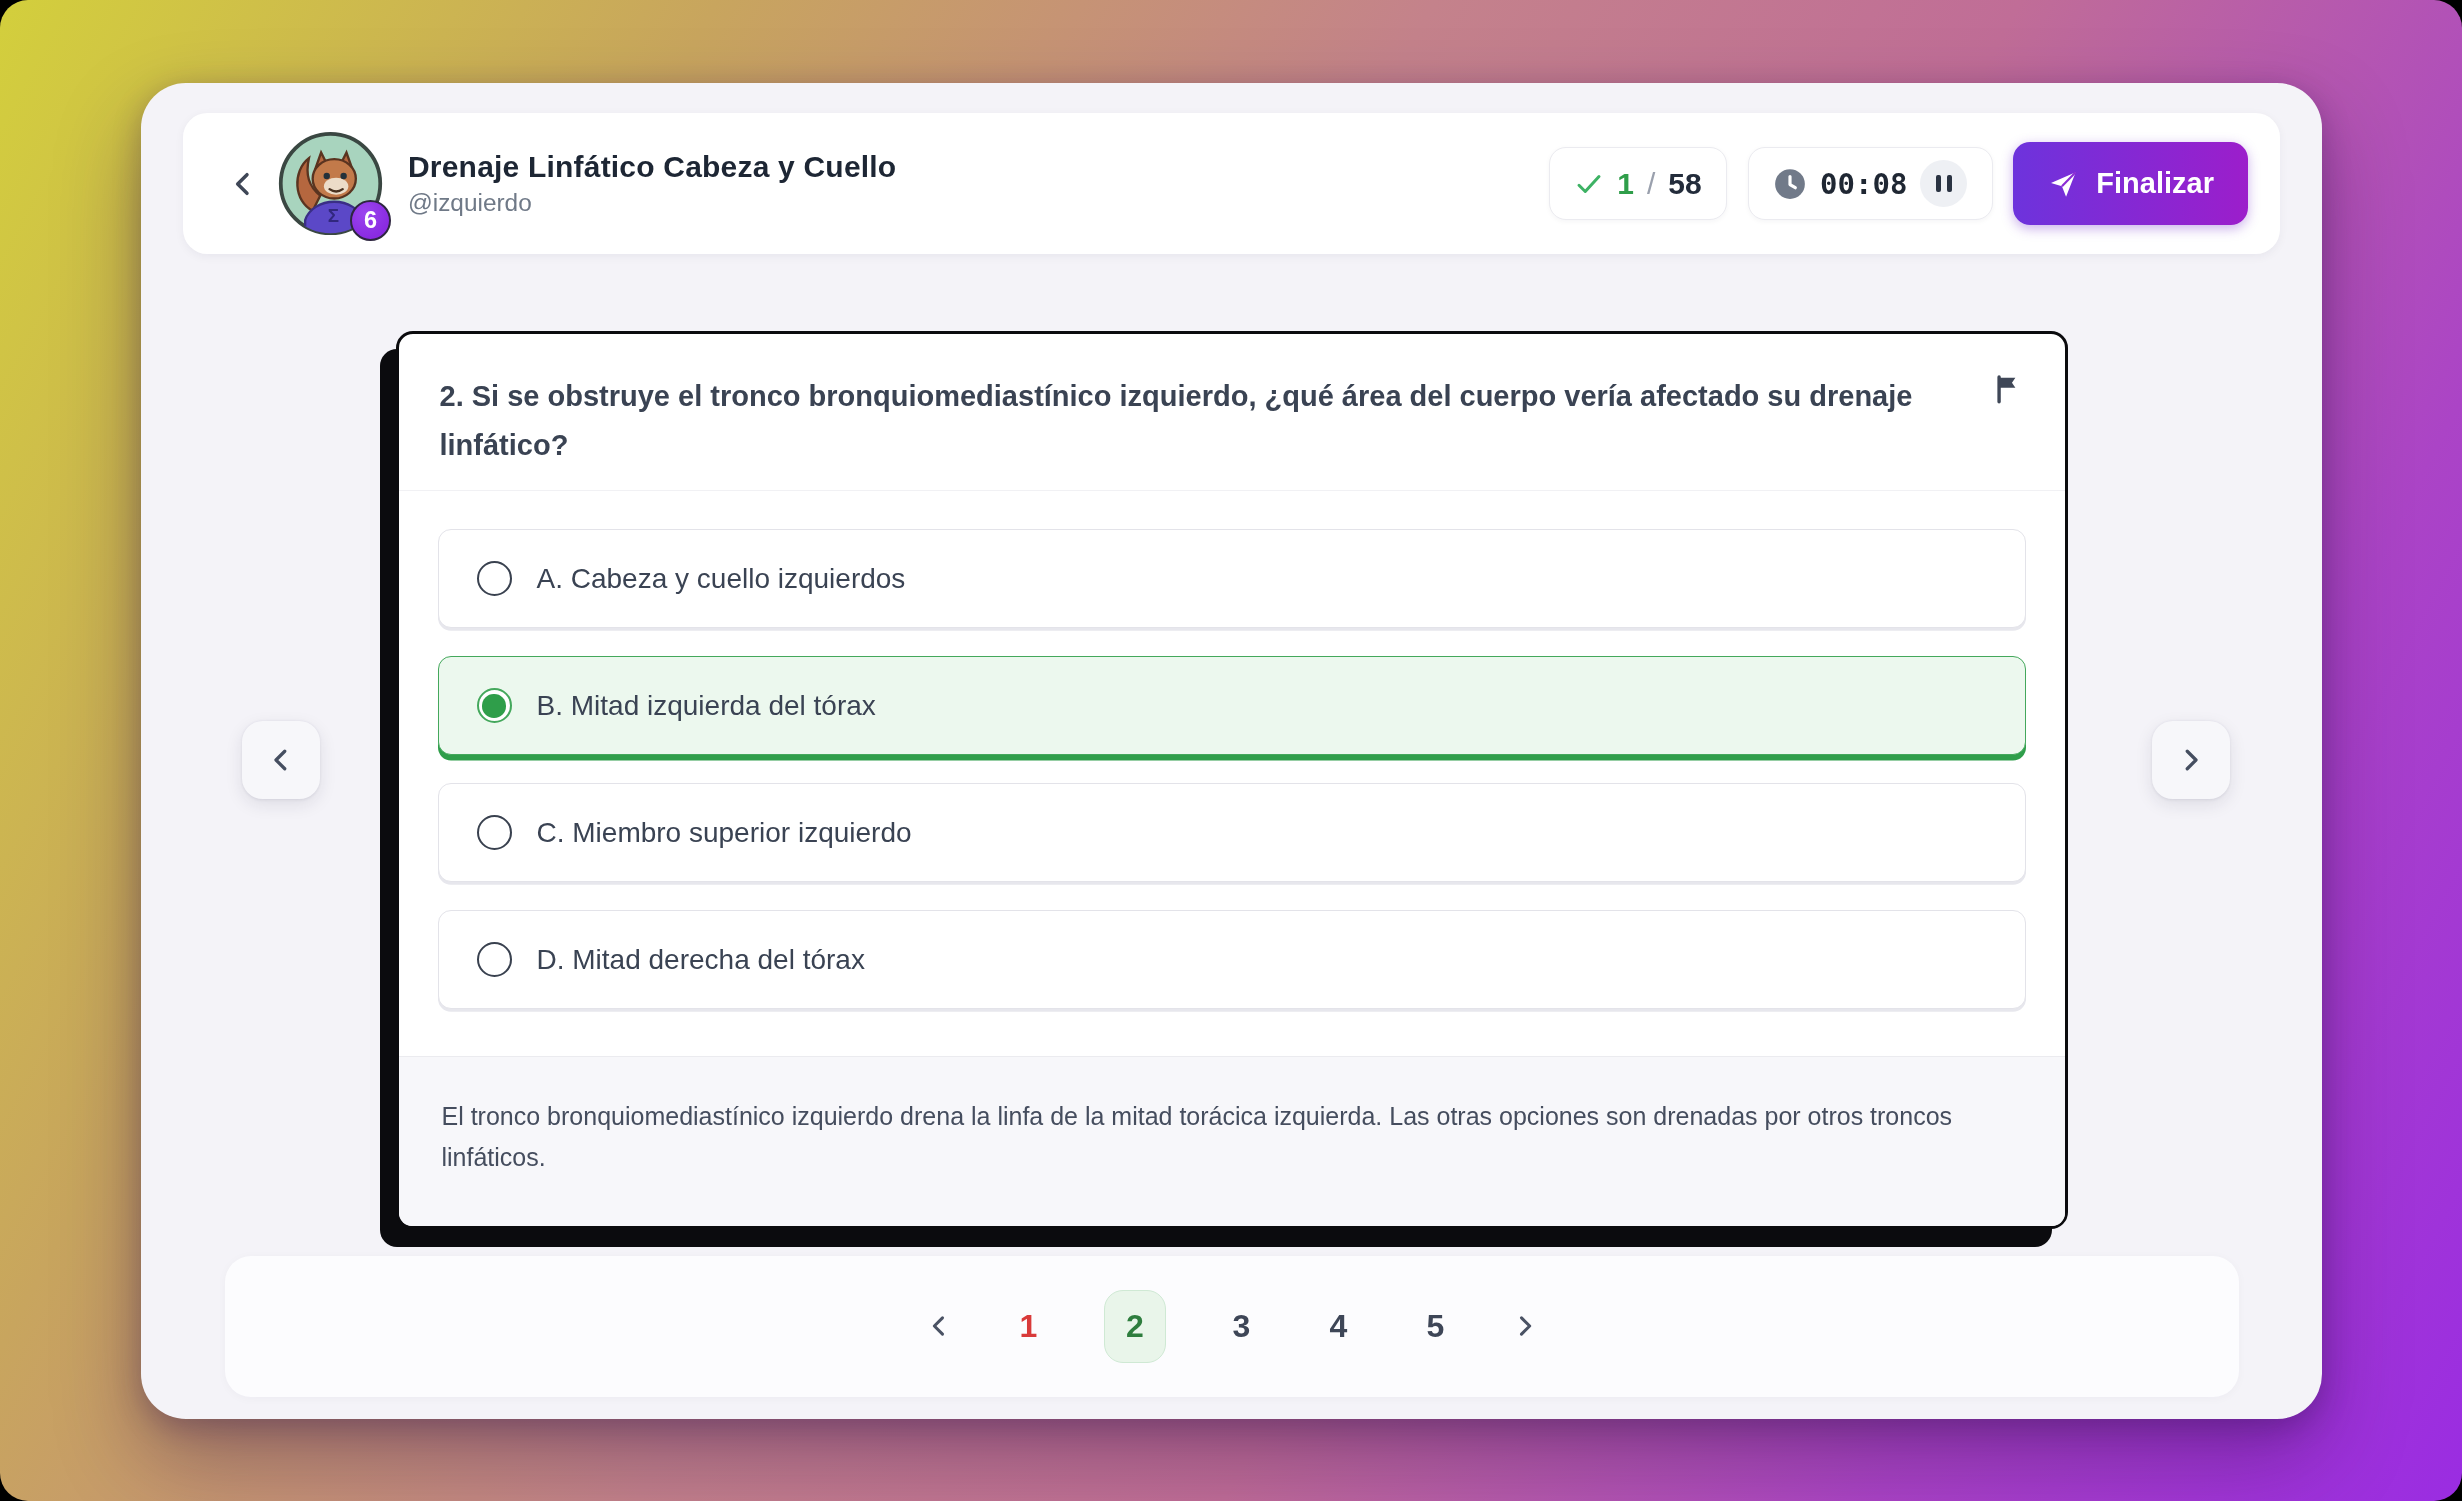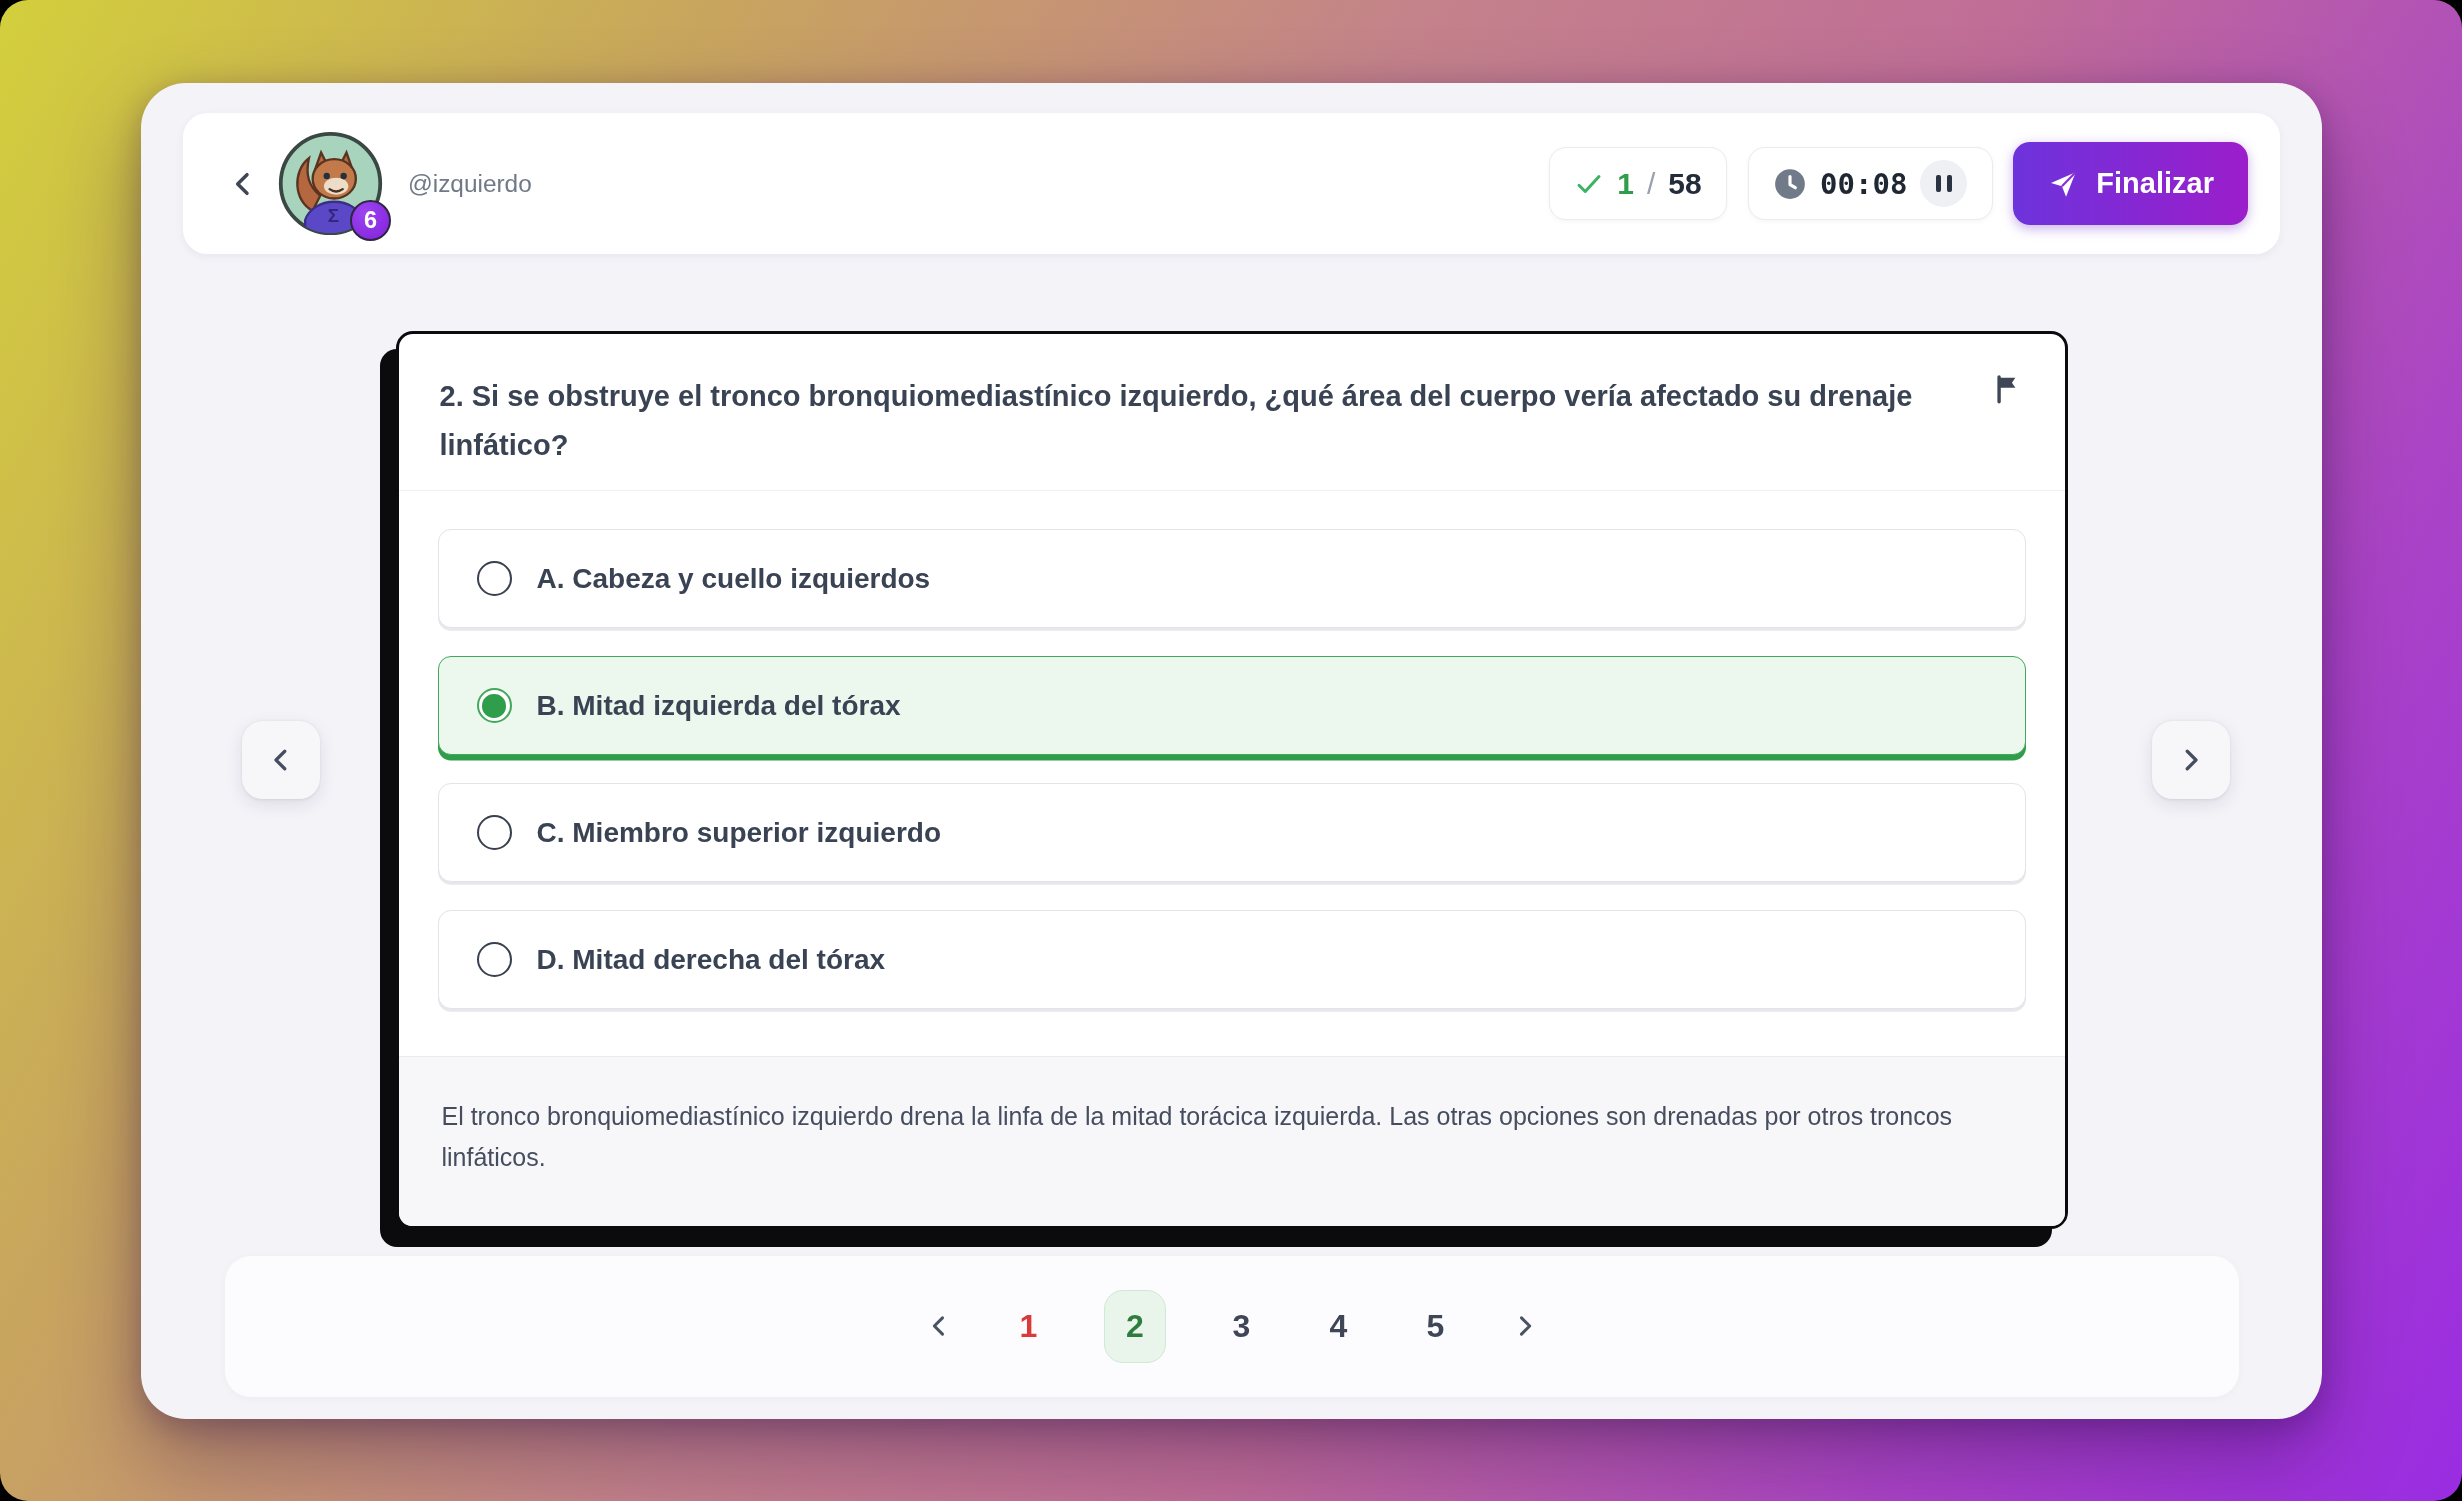--- a/index.html
+++ b/index.html
@@ -109,21 +109,21 @@
   .radio{width:35px;height:35px;border:2.8px solid #39414f;border-radius:50%;background:#fff;flex:none;position:relative;}
   .opt.sel{
     background:var(--accent_green_light);
     border:1.9px solid var(--accent_green_border);
     box-shadow:0 5.6px 0 var(--accent_green);
   }
   .opt.sel .radio{border:2.8px solid var(--accent_green_border);}
   .opt.sel .radio::after{
     content:"";position:absolute;inset:3.8px;border-radius:50%;background:var(--accent_green);
   }
-  .opt-label{font-size:28px;color:var(--ink_soft);font-weight:700;}
+  .opt-label{font-size:28px;color:var(--ink_soft);font-weight:400;}
   .explain{
     background:#f7f7fa;border-top:1.9px solid #ebebef;border-radius:0 0 13px 13px;
     padding:39px 43px 49px;font-size:25px;line-height:1.62;color:#454d5e;font-weight:500;
   }
 
   
   .pager{
     position:absolute;left:84px;right:83px;bottom:22.5px;height:141px;
     background:#fcfcfe;border-radius:26px;box-shadow:0 1.9px 9.4px rgba(25,25,60,.03);
     display:flex;align-items:center;justify-content:center;gap:54px;
@@ -175,20 +175,21 @@
               <path d="M56 63 q7 5 14 0" fill="none" stroke="#4a3220" stroke-width="2.5" stroke-linecap="round"></path>
               <path d="M30 96 a32 26 0 0 1 62 0 l0 20 -62 0 Z" fill="#5b48c7" stroke="#3a2e86" stroke-width="2.5"></path>
               <text x="60" y="98" font-family="Liberation Sans, sans-serif" font-size="20" font-weight="bold" fill="#31277e" text-anchor="middle">Σ</text>
             </g>
           </svg>
         </span>
         <span class="badge">6</span>
       </div>
 
       <div class="titles">
+        <div class="title">Drenaje Linfático Cabeza y Cuello</div>
         <div class="subtitle">@izquierdo</div>
       </div>
 
       <div class="spacer"></div>
 
       <div class="pill">
         <span>
           <svg width="30" height="30" viewBox="0 0 24 24" fill="none" stroke="#3db264" stroke-width="2.4" stroke-linecap="round" stroke-linejoin="round">
               <path d="M4 13l5 5L20 6"></path>
             </svg>

